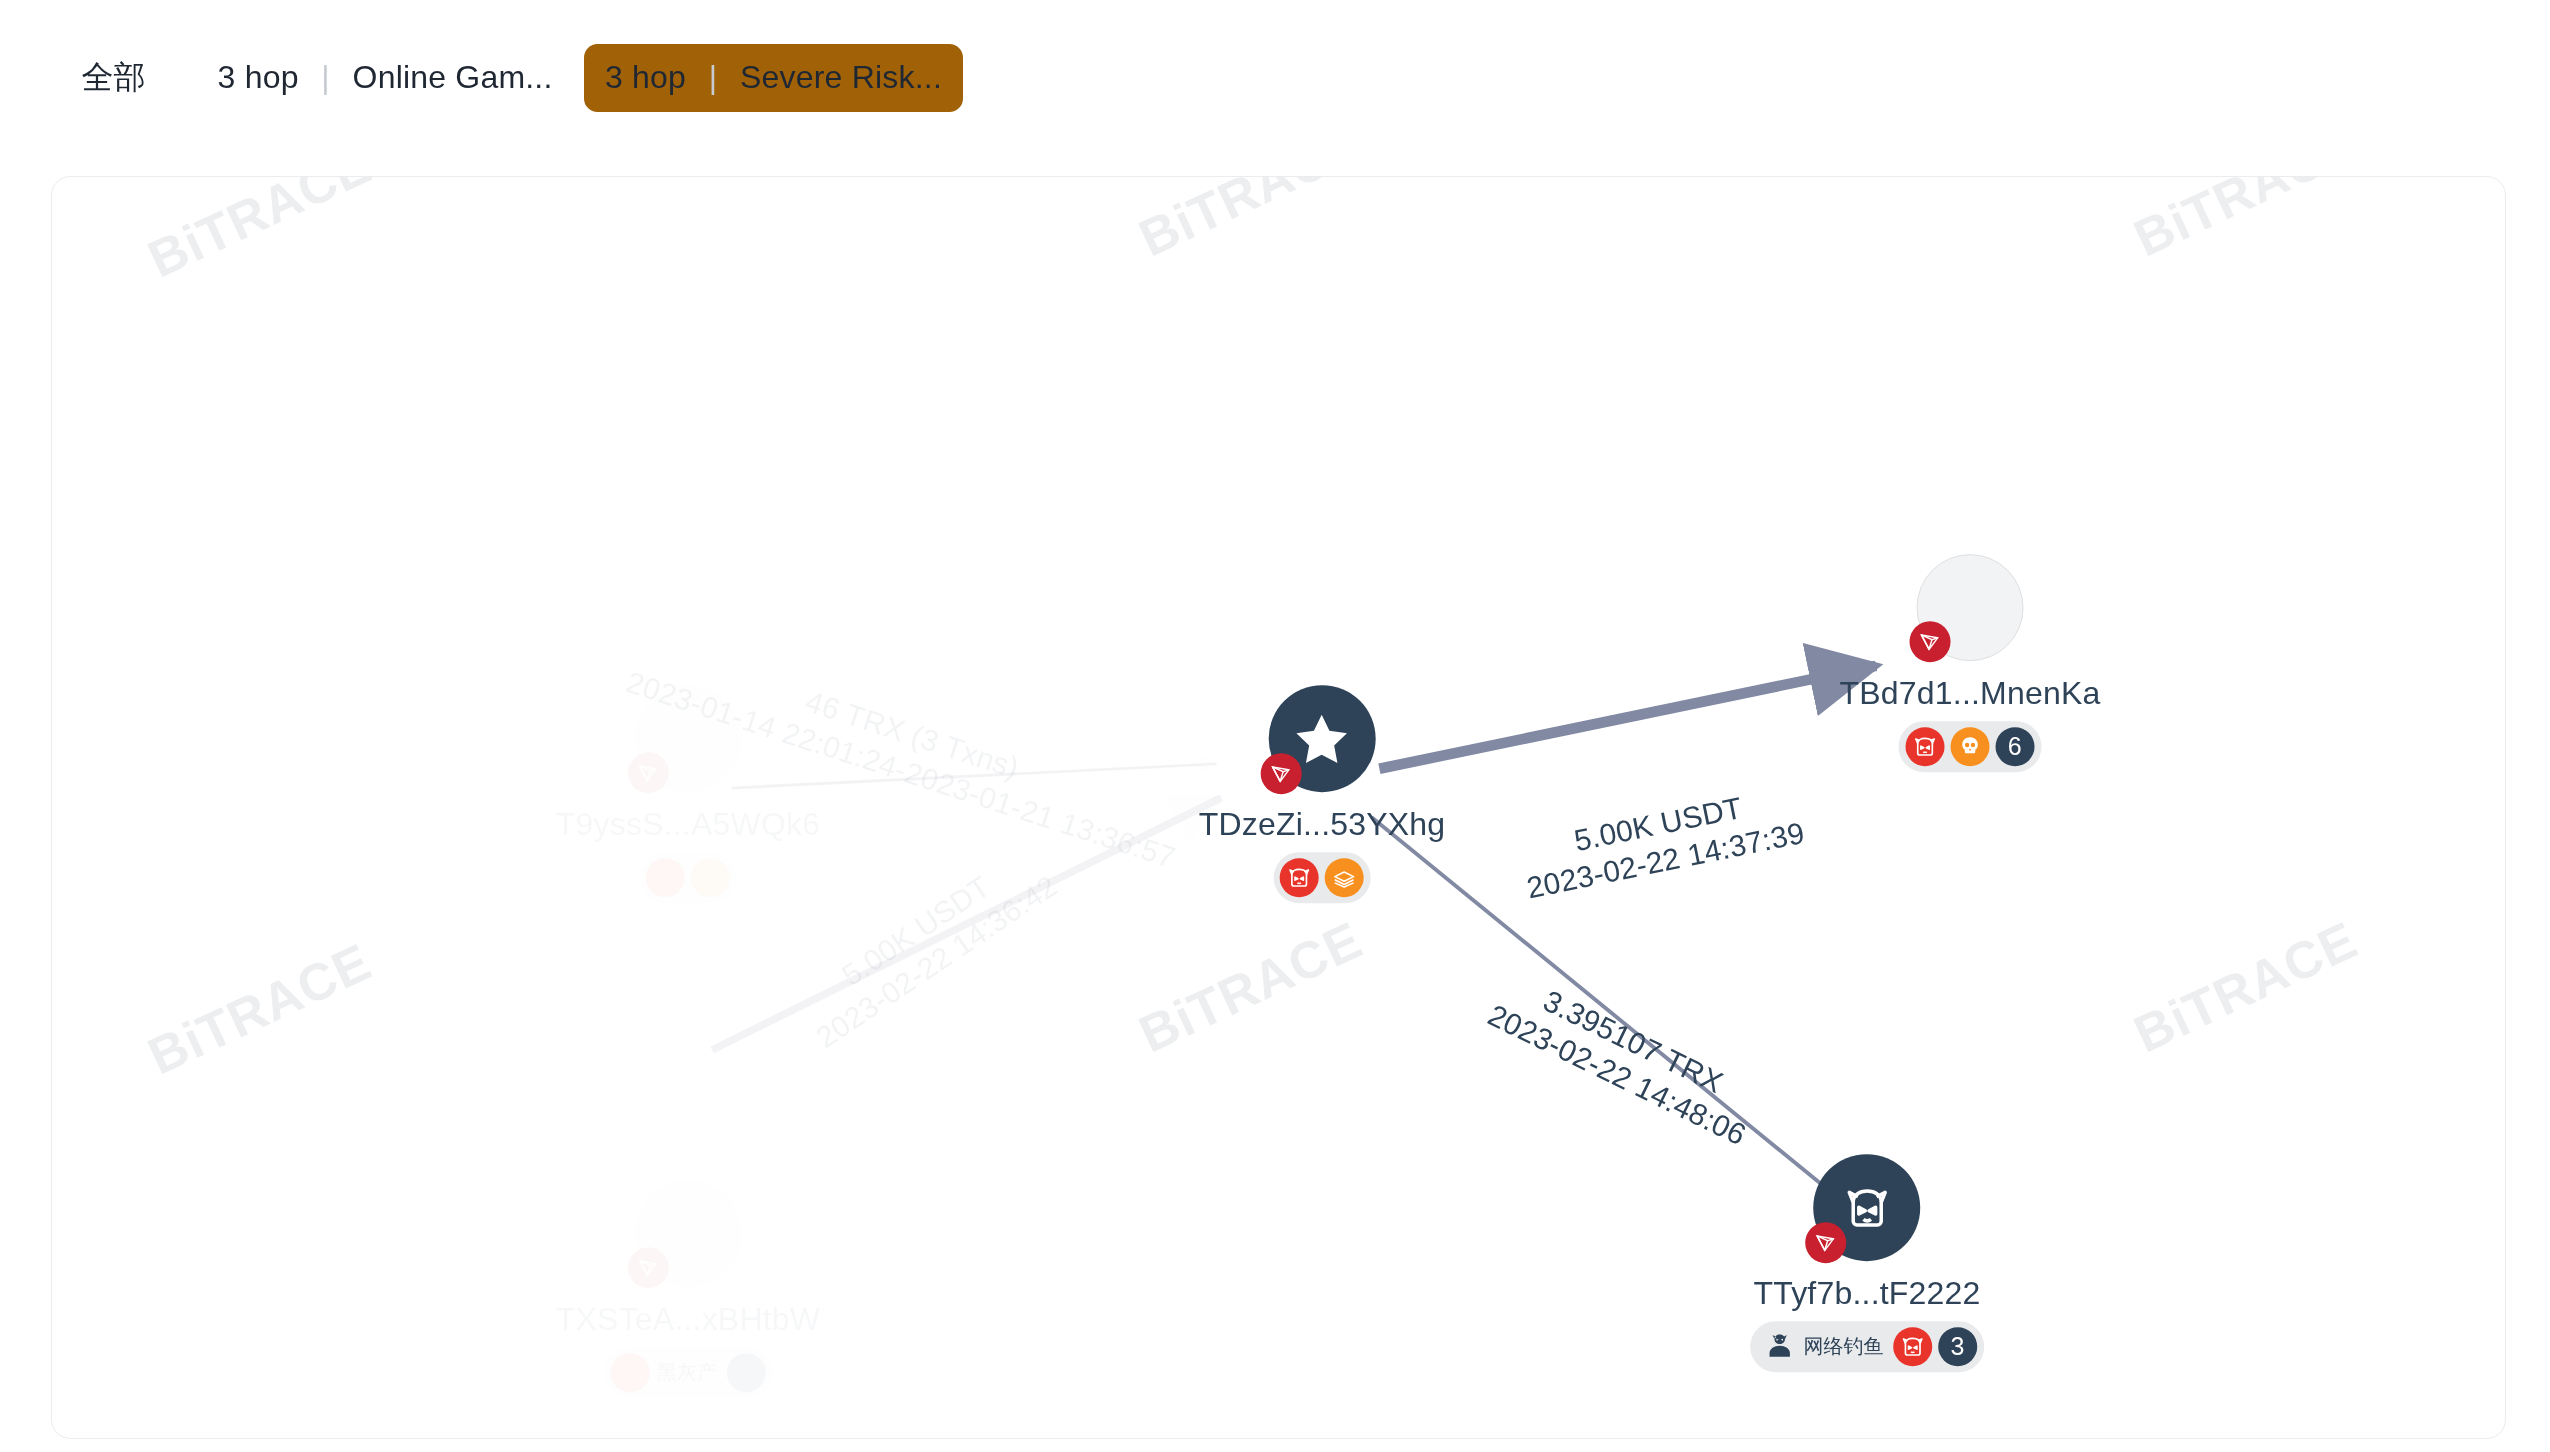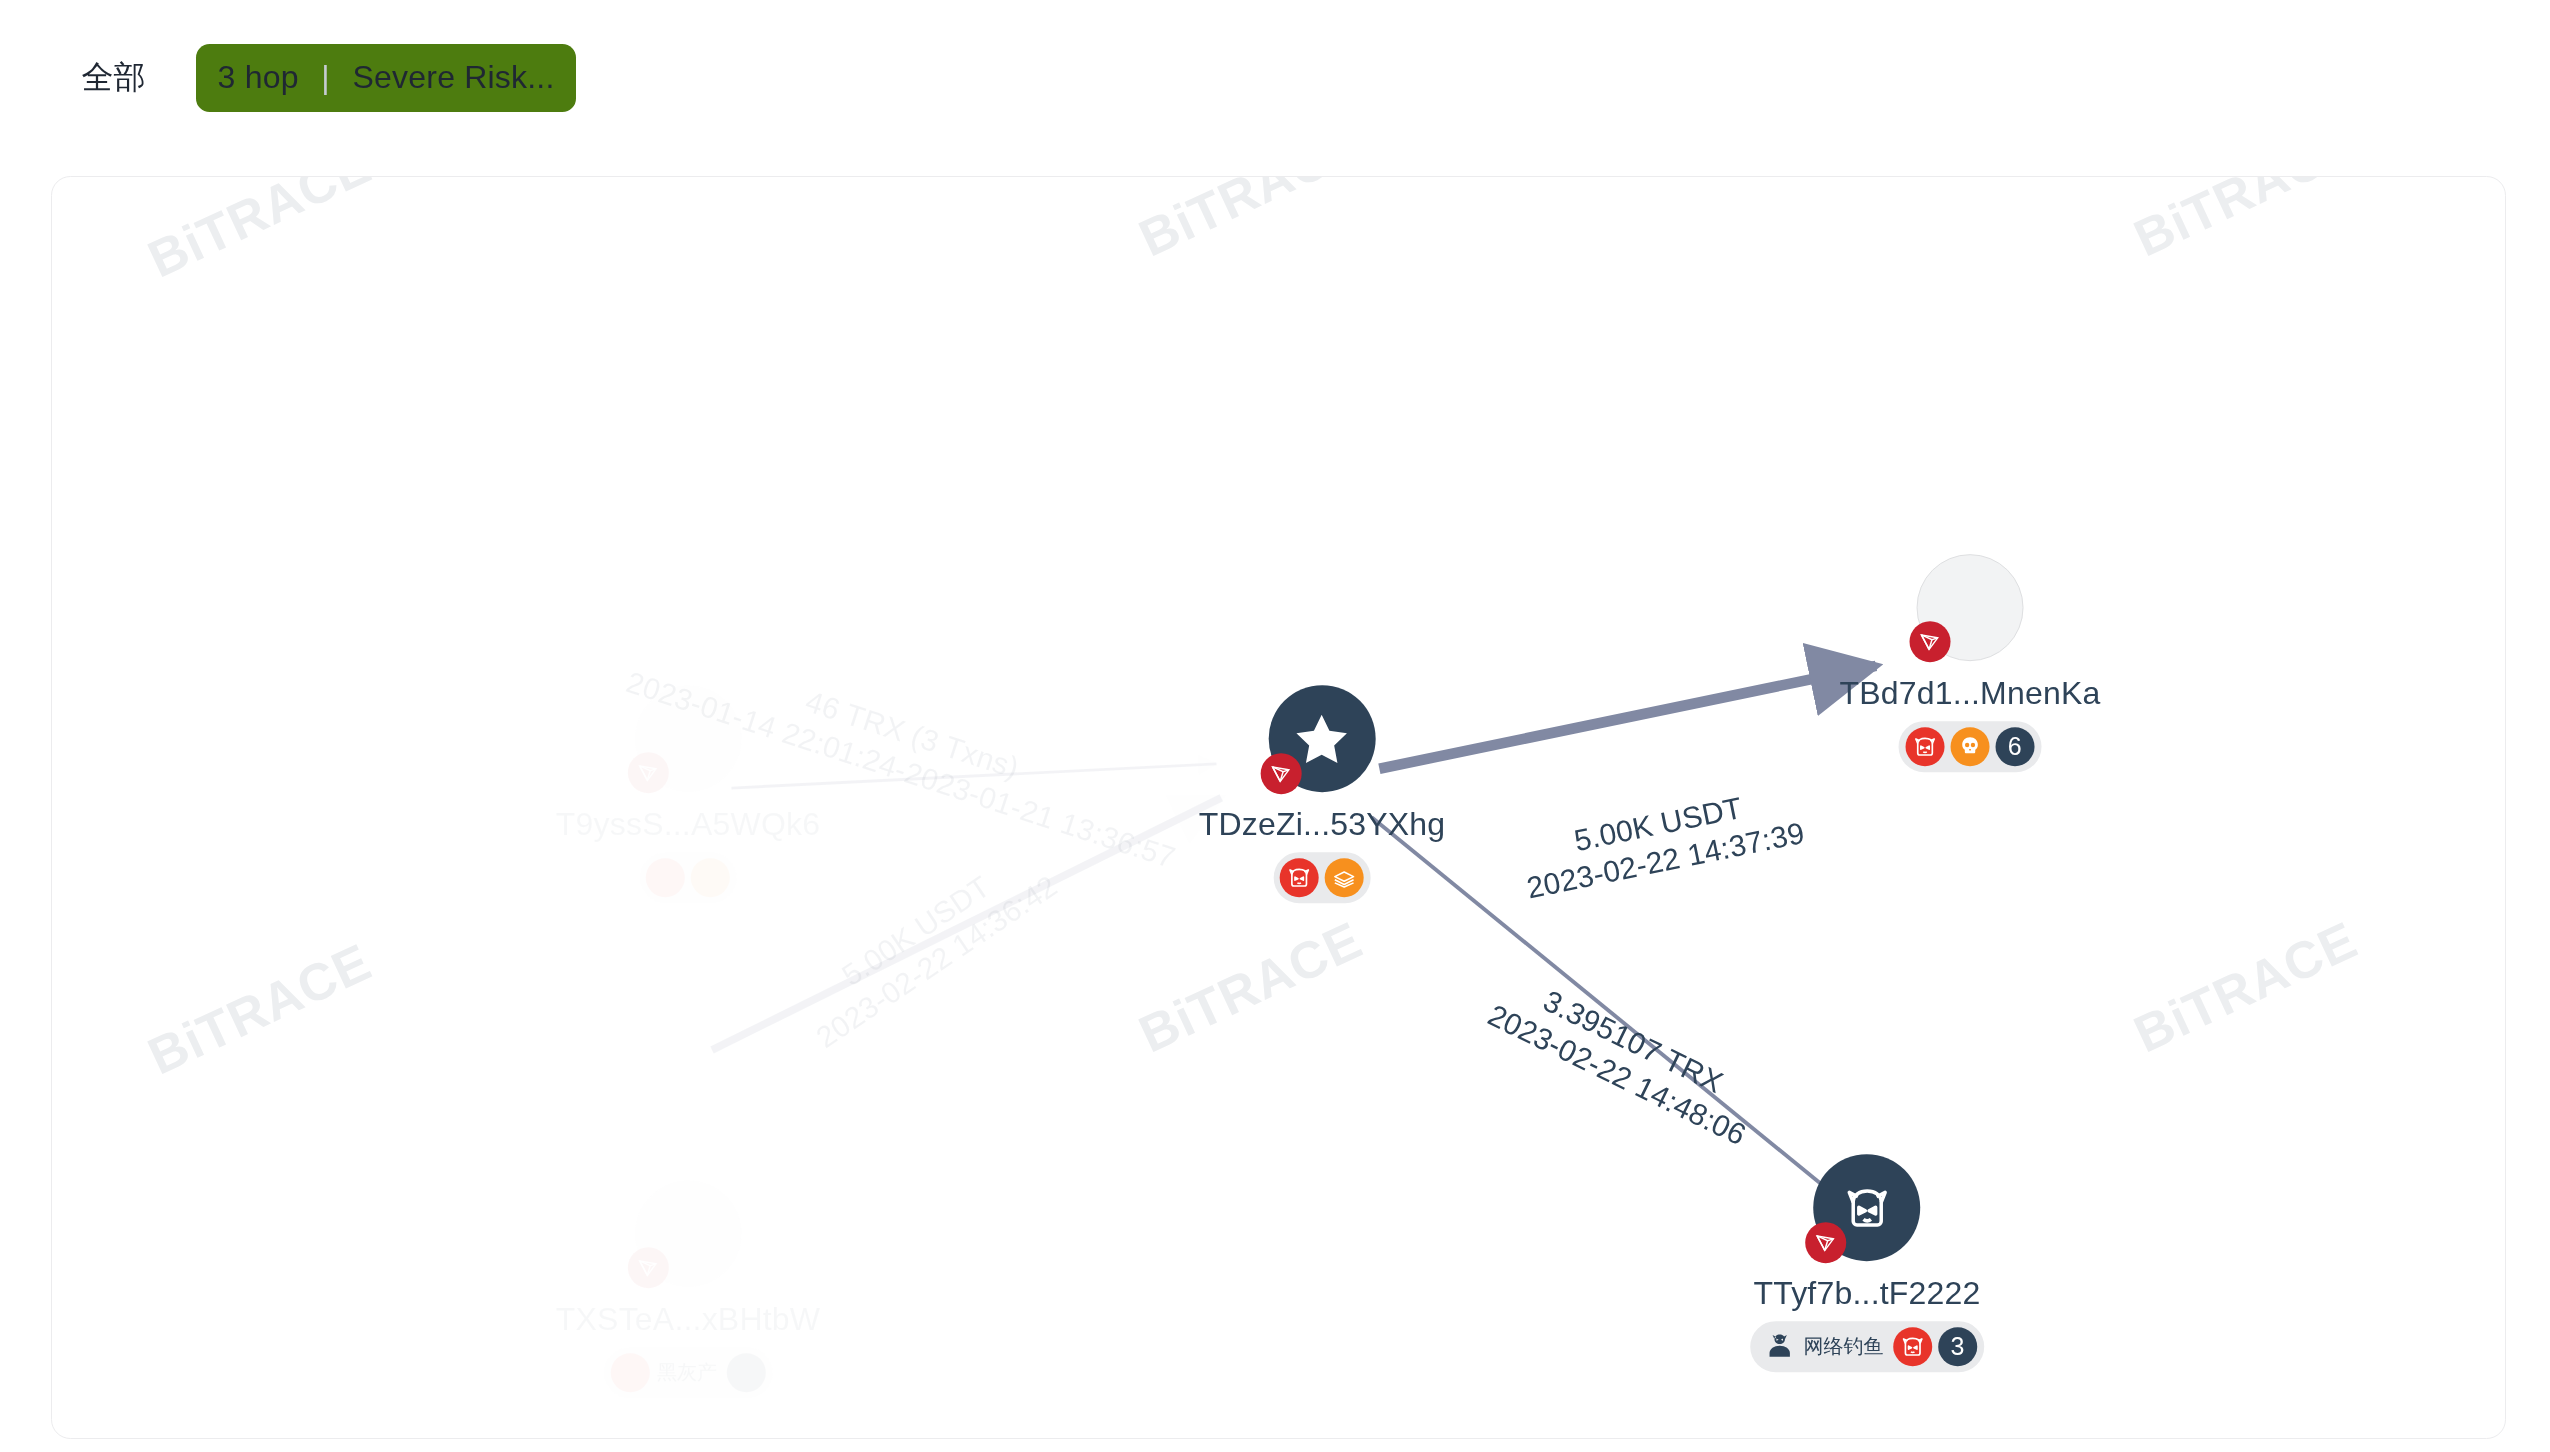--- a/index.html
+++ b/index.html
@@ -27,21 +27,21 @@
     font-size: 32px;
     color: #1f2733;
     padding: 15.5px 21.4px;
     border-radius: 13.6px;
     margin-right: 9.7px;
     white-space: nowrap;
     letter-spacing: 0.2px;
     cursor: pointer;
   }
   .tab.all { margin-right: 29px; }
-  .tab.active { background: #4d7c0f; }
+  .tab.active { background: #a16207; }
   .tab .sep {
     display: inline-block;
     margin: 0 13.6px;
     color: #c6cbd2;
     font-weight: 300;
   }
 
   
   .canvas-panel {
     position: absolute;
@@ -172,20 +172,25 @@
   
   .faded        { opacity: 0.035; }
   .faded-strong { opacity: 0.055; }
 </style>
 </head>
 <body>
 
 <div class="tabbar">
   <div class="tab all">
     <span>全部</span>
+  </div>
+  <div class="tab">
+    <span>3 hop</span>
+    <span class="sep">|</span>
+    <span>Online Gam...</span>
   </div>
   <div class="tab active">
     <span>3 hop</span>
     <span class="sep">|</span>
     <span>Severe Risk...</span>
   </div>
 </div>
 
 <div class="canvas-panel">
 

